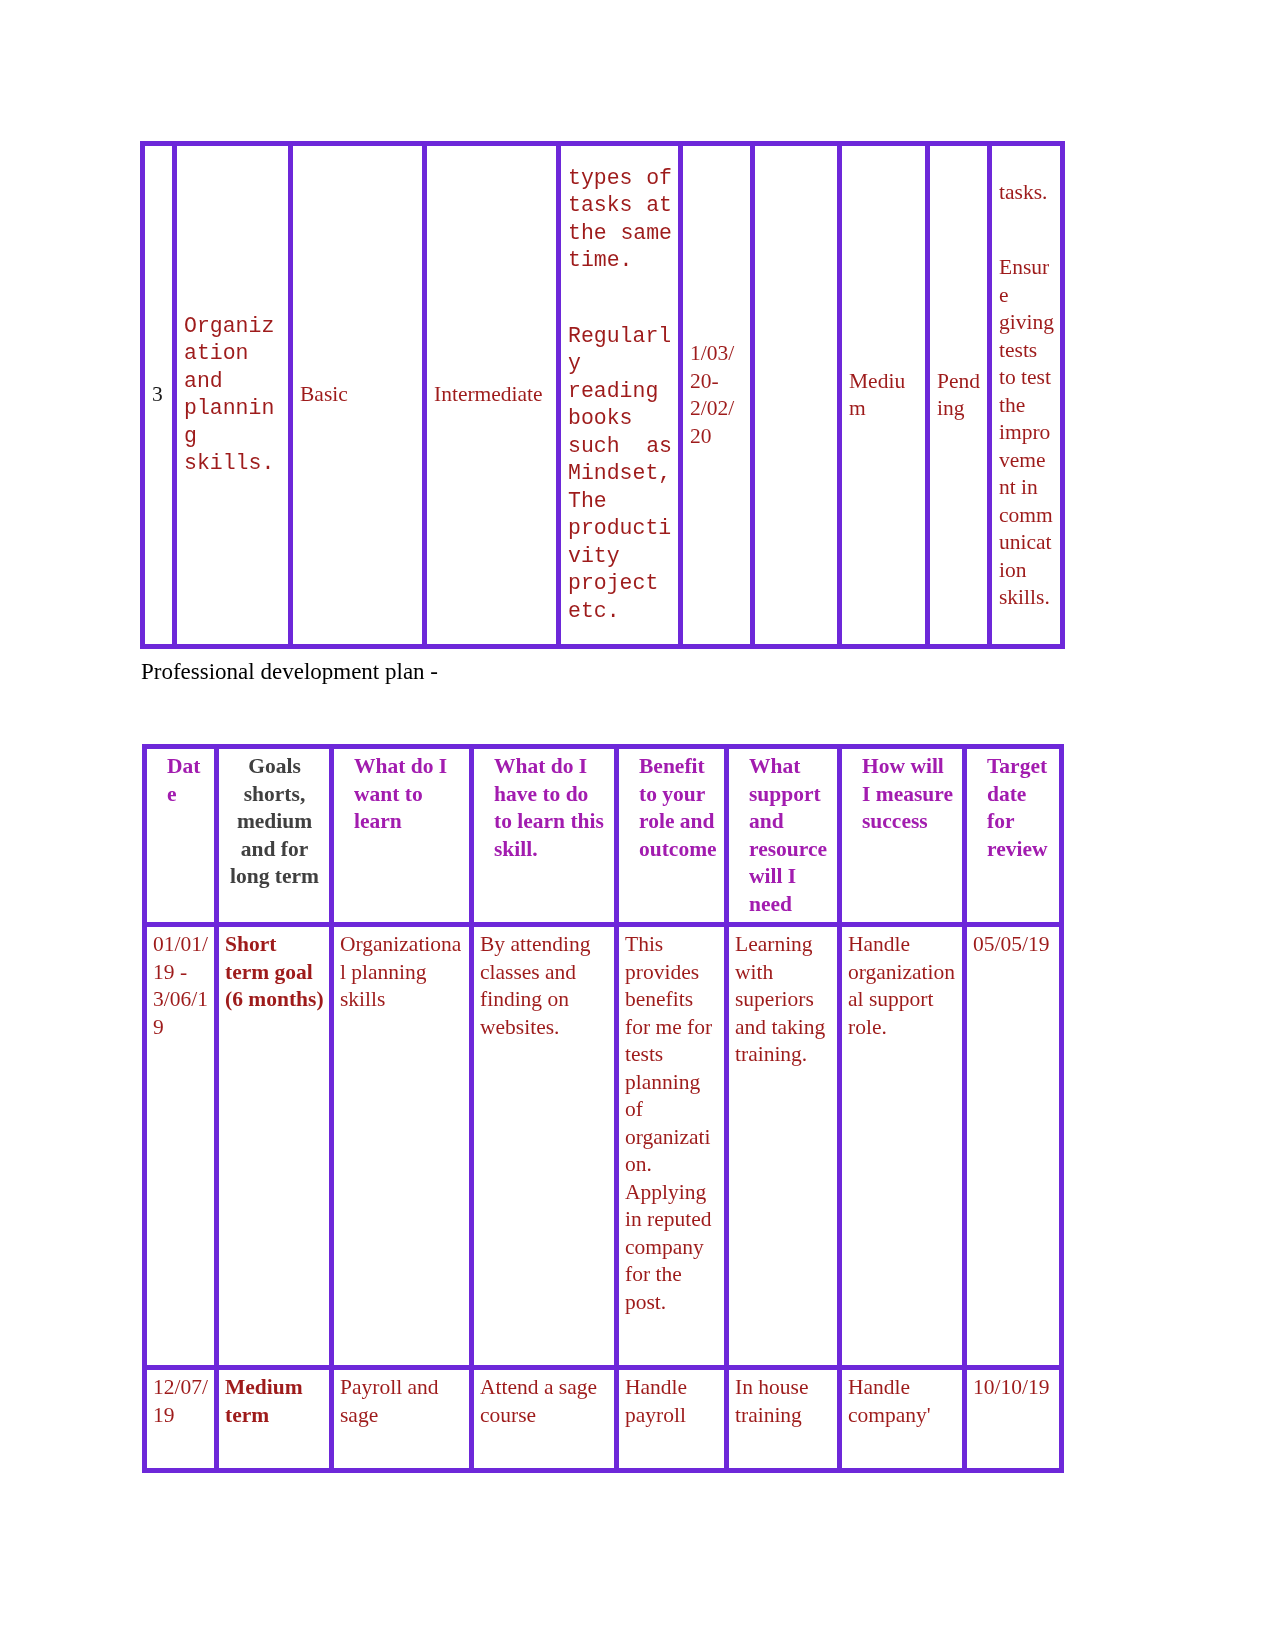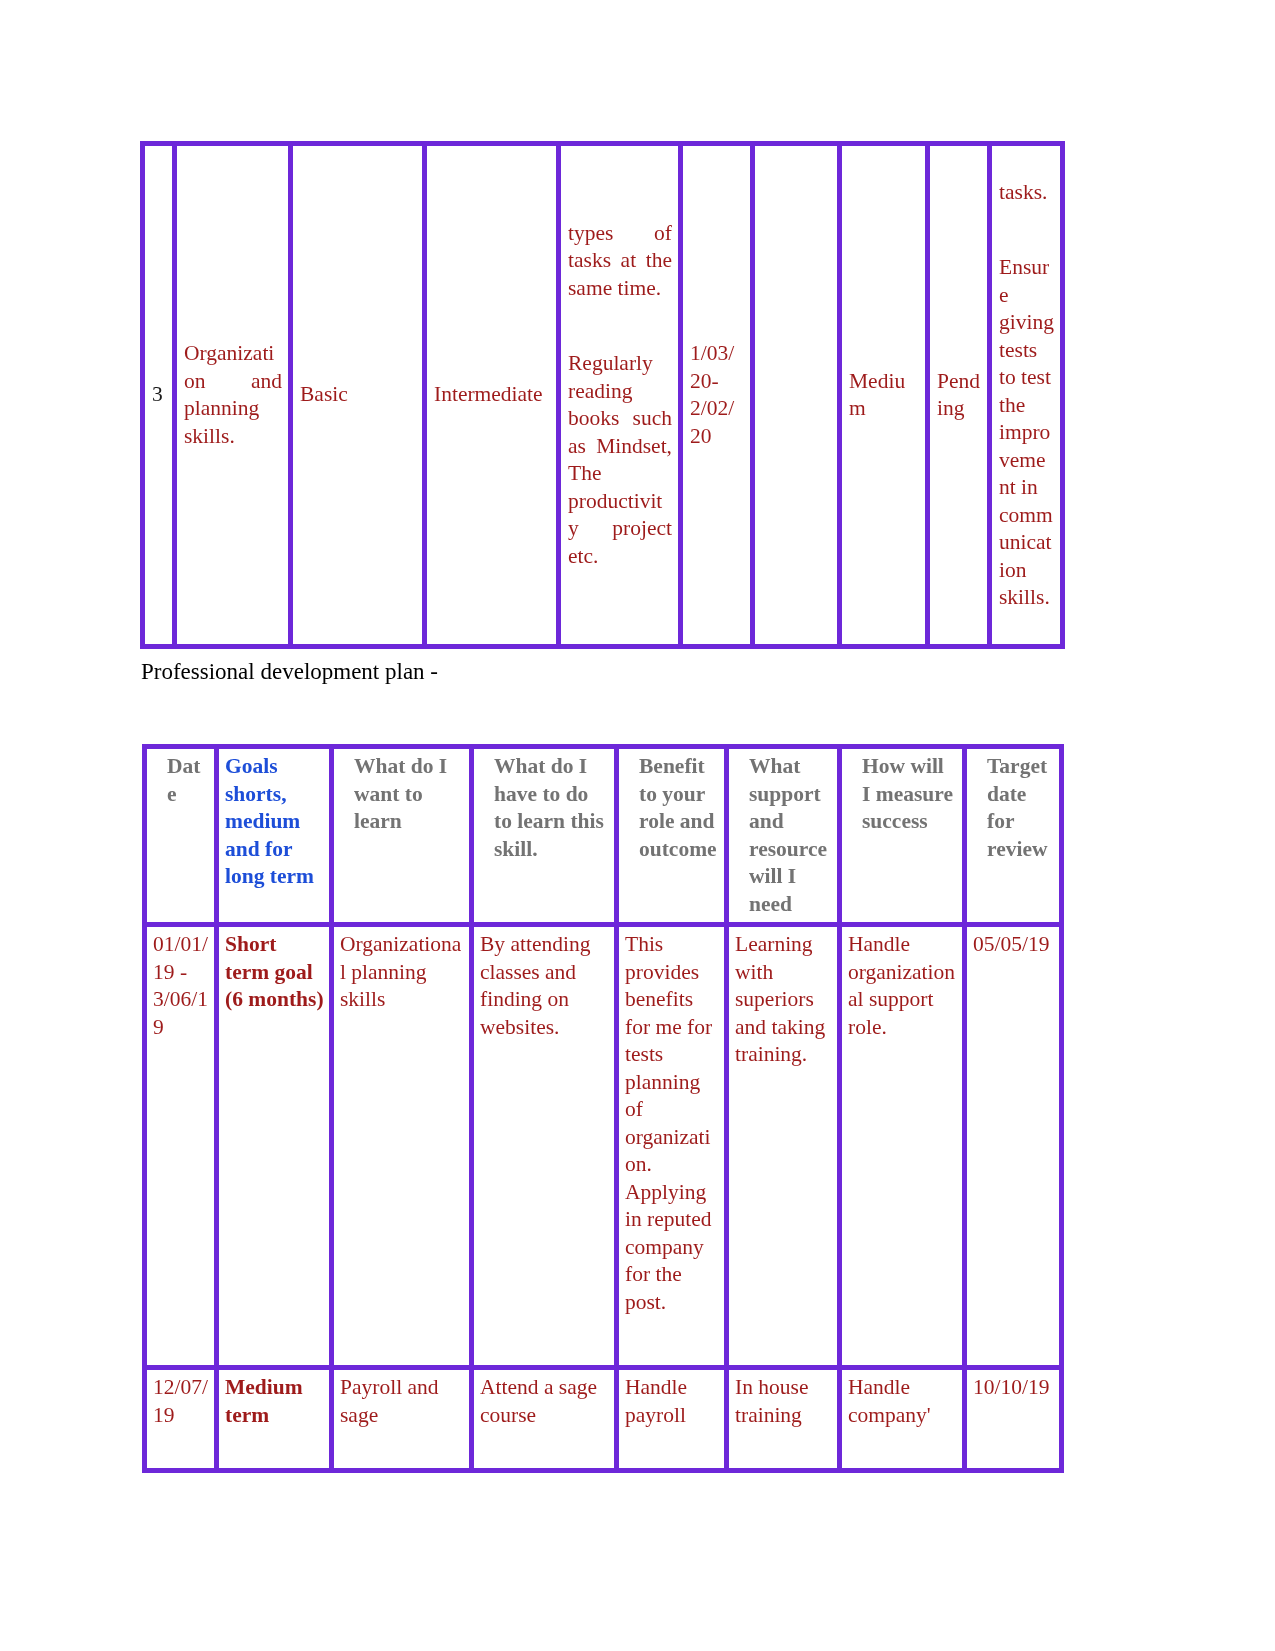--- a/index.html
+++ b/index.html
@@ -32,21 +32,21 @@
     border: 5px solid #6d28d9;
     vertical-align: middle;
     padding: 4px 6px 4px 7px;
     font-size: 21.5px;
     line-height: 27.5px;
     color: #9e1b1b;
     word-wrap: break-word;
     overflow-wrap: break-word;
     hyphens: none;
   }
-  .justify { text-align: justify; text-align-last: left; }
+  .justify { text-align: justify; text-align-last: left; font-family: Liberation Mono, monospace; }
   .vtop { vertical-align: top; }
   .vmid { vertical-align: middle; }
 
   
   #table1 {
     left: 140px;
     top: 141px;
     width: 920px;
   }
   #table1 td { height: 490px; }
@@ -85,26 +85,27 @@
     width: 917px;
   }
   #table2 td {
     vertical-align: top;
     padding: 4px 5px 4px 6px;
     font-size: 21.5px;
     line-height: 27.5px;
   }
   #table2 td.hdr {
     font-weight: bold;
-    color: #737373;
+    color: #a21caf;
     padding-left: 20px;
   }
   #table2 td.hdr-blue {
     font-weight: bold;
-    color: #1d4ed8;
+    color: #404040;
+    text-align: center;
   }
   #table2 td.goal {
     font-weight: bold;
     color: #9e1b1b;
   }
   #table2 tr.header-row td { height: 160px; }
   #table2 tr.row-1 td { height: 430px; }
   #table2 tr.row-2 td { height: 90px; }
   .date-cell { white-space: normal; }
 </style>

